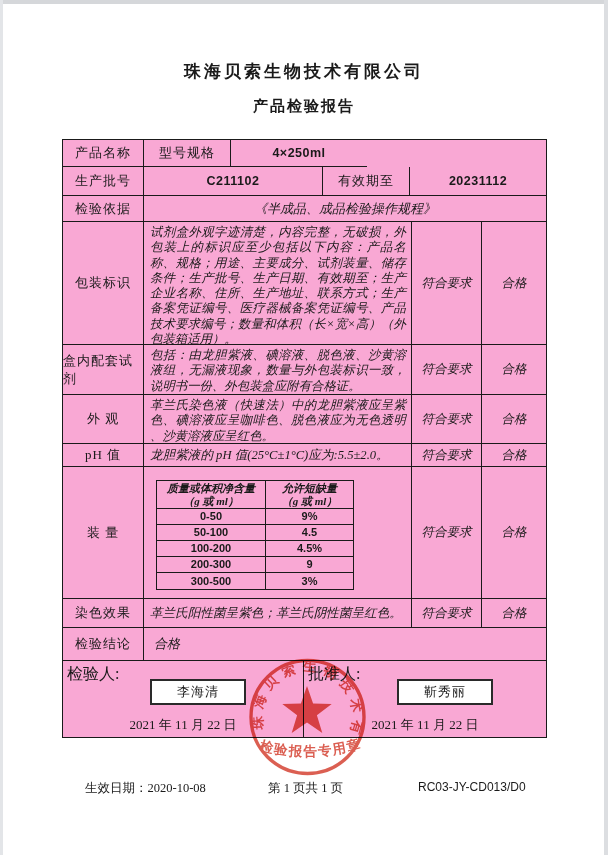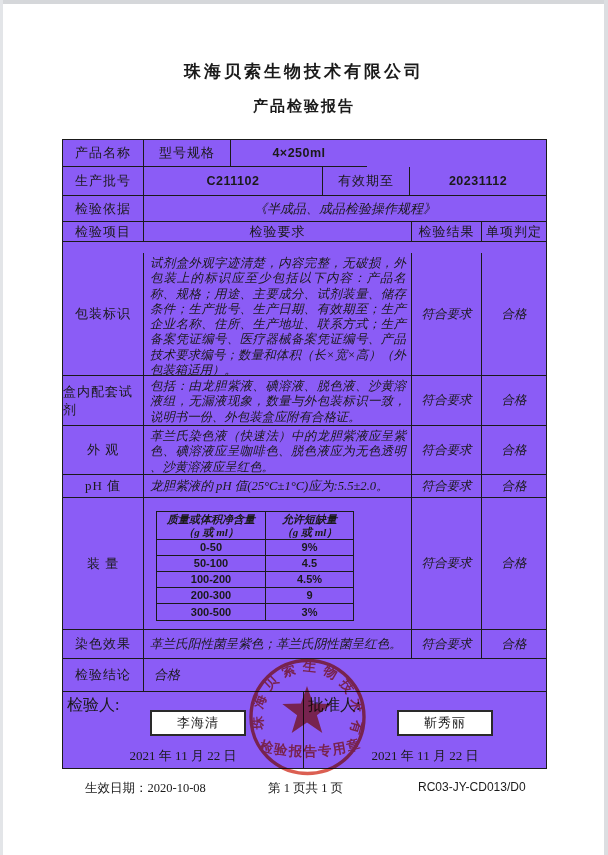--- a/index.html
+++ b/index.html
@@ -11,30 +11,30 @@
   }
   .edge-top { position:absolute; left:0; top:0; width:608px; height:4px; background:#d5d7da; }
   .edge-left { position:absolute; left:0; top:0; width:3px; height:855px; background:#e3e5e8; }
   .edge-right { position:absolute; right:0; top:0; width:4px; height:855px; background:#dcdee1; }
 
   .title { position:absolute; left:0; top:60px; width:608px; text-align:center;
            font-size:17px; font-weight:bold; letter-spacing:3px; }
   .subtitle { position:absolute; left:0; top:97px; width:608px; text-align:center;
            font-size:15px; font-weight:bold; letter-spacing:2px; }
 
-  .tbl { position:absolute; left:62px; top:139px; width:485px; border:1px solid #1a1a1a; background:#8b5cf6; }
+  .tbl { position:absolute; left:62px; top:139px; width:485px; border:1px solid #1a1a1a; background:#f9a8d4; }
   .row { display:flex; }
   .cell { border-right:1px solid #1a1a1a; border-bottom:1px solid #1a1a1a;
           display:flex; align-items:center; justify-content:center;
           font-size:13px; overflow:hidden; }
   .cell.nr { border-right:none; }
   .row.last .cell { border-bottom:none; }
 
   .r1 .cell{height:27px;} .r2 .cell{height:29px;} .r3 .cell{height:26px;}
-  .r4 .cell{height:20px;} .r5 .cell{height:123px;margin-top:11px;} .r6 .cell{height:50px;}
+  .r4 .cell{height:20px;} .r5 .cell{height:123px;} .r6 .cell{height:50px;}
   .r7 .cell{height:49px;} .r8 .cell{height:23px;} .r9 .cell{height:132px;}
   .r10 .cell{height:29px;} .r11 .cell{height:33px;} .r12 .cell{height:76px;}
 
   .w81{width:81px;} .w179{width:179px;} .w87{width:87px;} .w136{width:136px;}
   .w268{width:268px;} .w70{width:70px;} .w64{width:64px;} .w402{width:402px;}
   .w241{width:241px;} .w242{width:242px;}
 
   .lab { letter-spacing:1px; }
   .kai { font-style:italic; font-family:"Liberation Serif","DejaVu Serif",serif; }
   .sans { font-family:"Liberation Sans","DejaVu Sans",sans-serif; font-weight:bold; font-size:12.5px; letter-spacing:.5px; }
@@ -99,26 +99,20 @@
     <div class="cell w179 sans">C211102</div>
     <div class="cell w87 lab">有效期至</div>
     <div class="cell w136 sans nr">20231112</div>
   </div>
 
   <div class="row r3">
     <div class="cell w81 lab">检验依据</div>
     <div class="cell w402 kai nr">《半成品、成品检验操作规程》</div>
   </div>
 
-  <div class="row r4">
-    <div class="cell w81 hdr">检验项目</div>
-    <div class="cell w268 hdr">检验要求</div>
-    <div class="cell w70 hdr">检验结果</div>
-    <div class="cell w64 hdr nr">单项判定</div>
-  </div>
 
   <div class="row r5">
     <div class="cell w81 lab">包装标识</div>
     <div class="cell w268 kai req">试剂盒外观字迹清楚，内容完整，无破损，外包装上的标识应至少包括以下内容：产品名称、规格；用途、主要成分、试剂装量、储存条件；生产批号、生产日期、有效期至；生产企业名称、住所、生产地址、联系方式；生产备案凭证编号、医疗器械备案凭证编号、产品技术要求编号；数量和体积（长×宽×高）（外包装箱适用）。</div>
     <div class="cell w70 kai res">符合要求</div>
     <div class="cell w64 kai res nr">合格</div>
   </div>
 
   <div class="row r6">
     <div class="cell w81 lab">盒内配套试剂</div>

